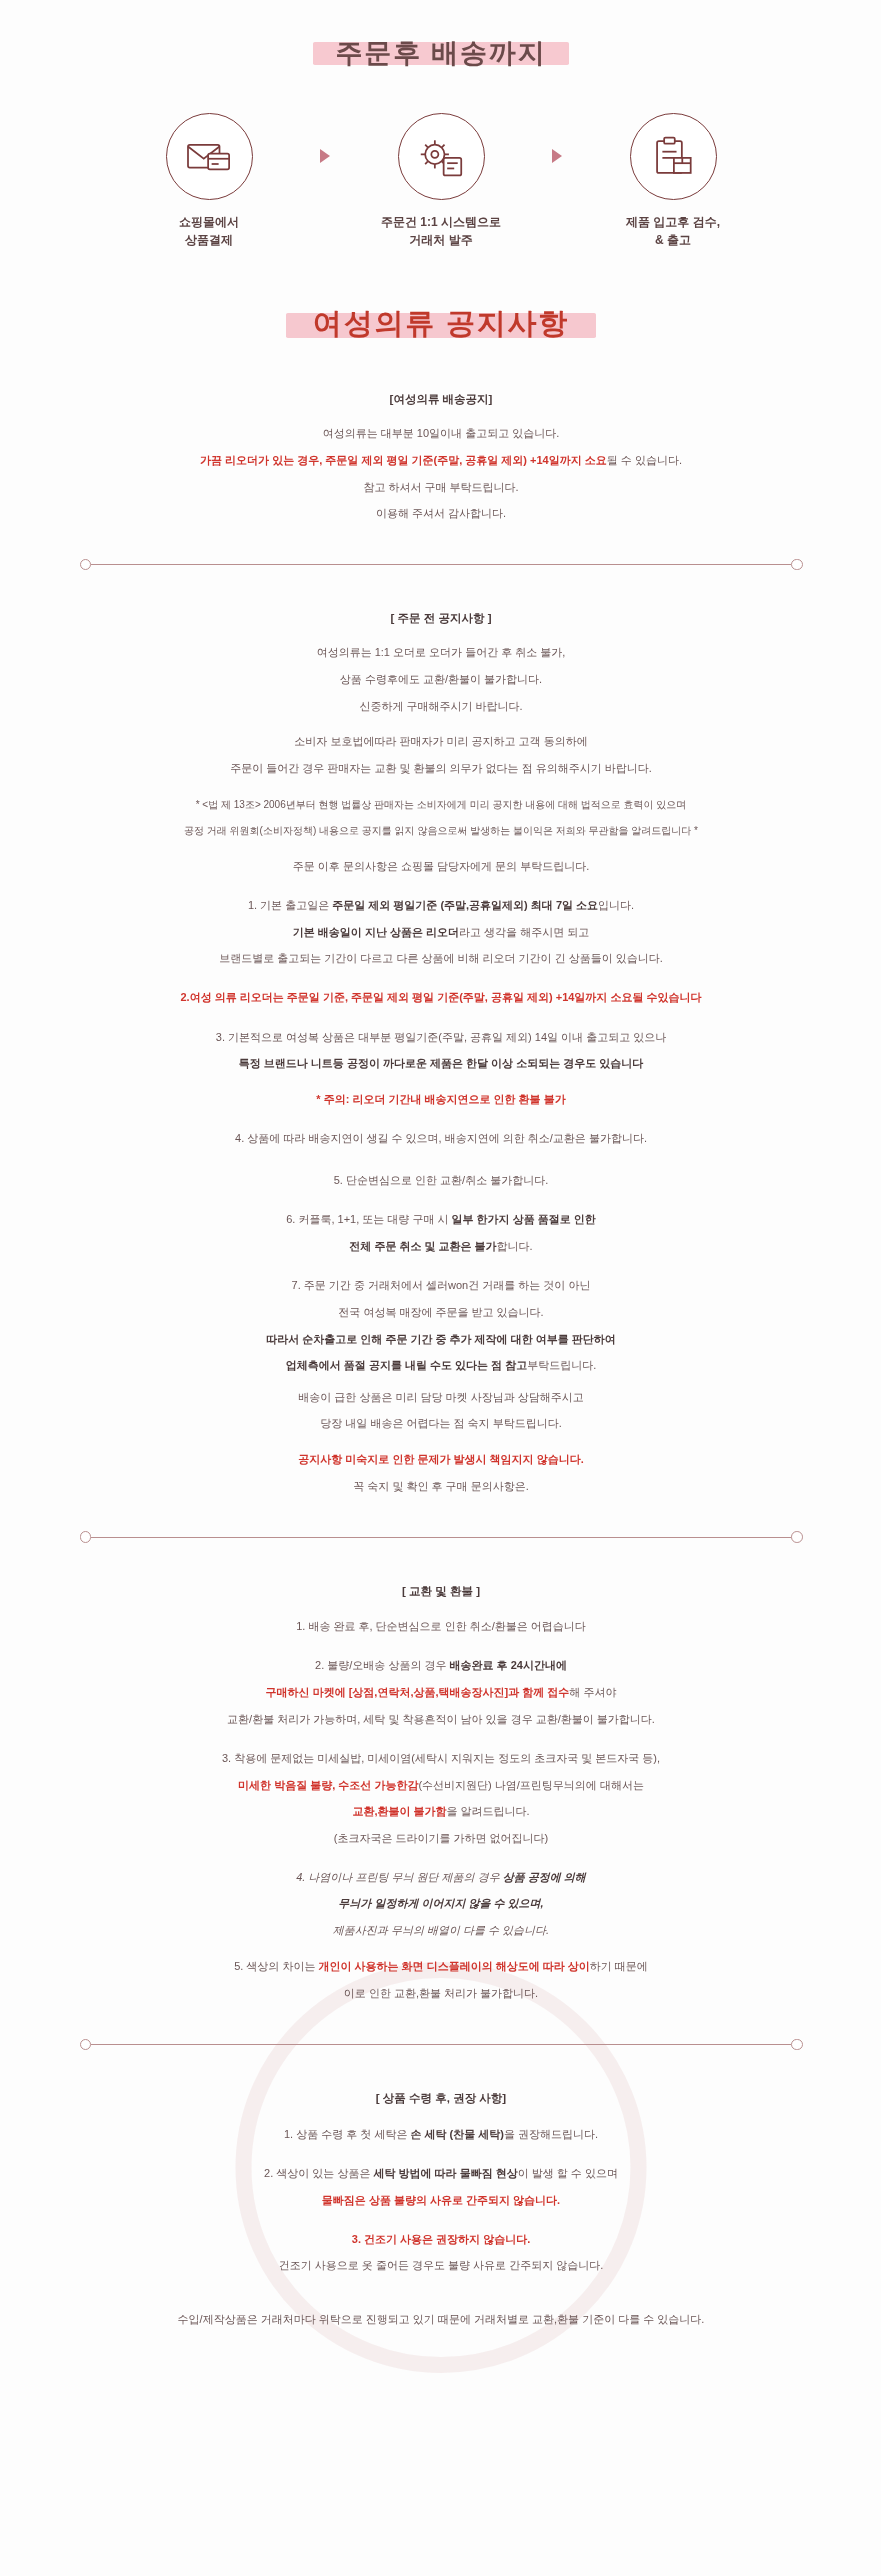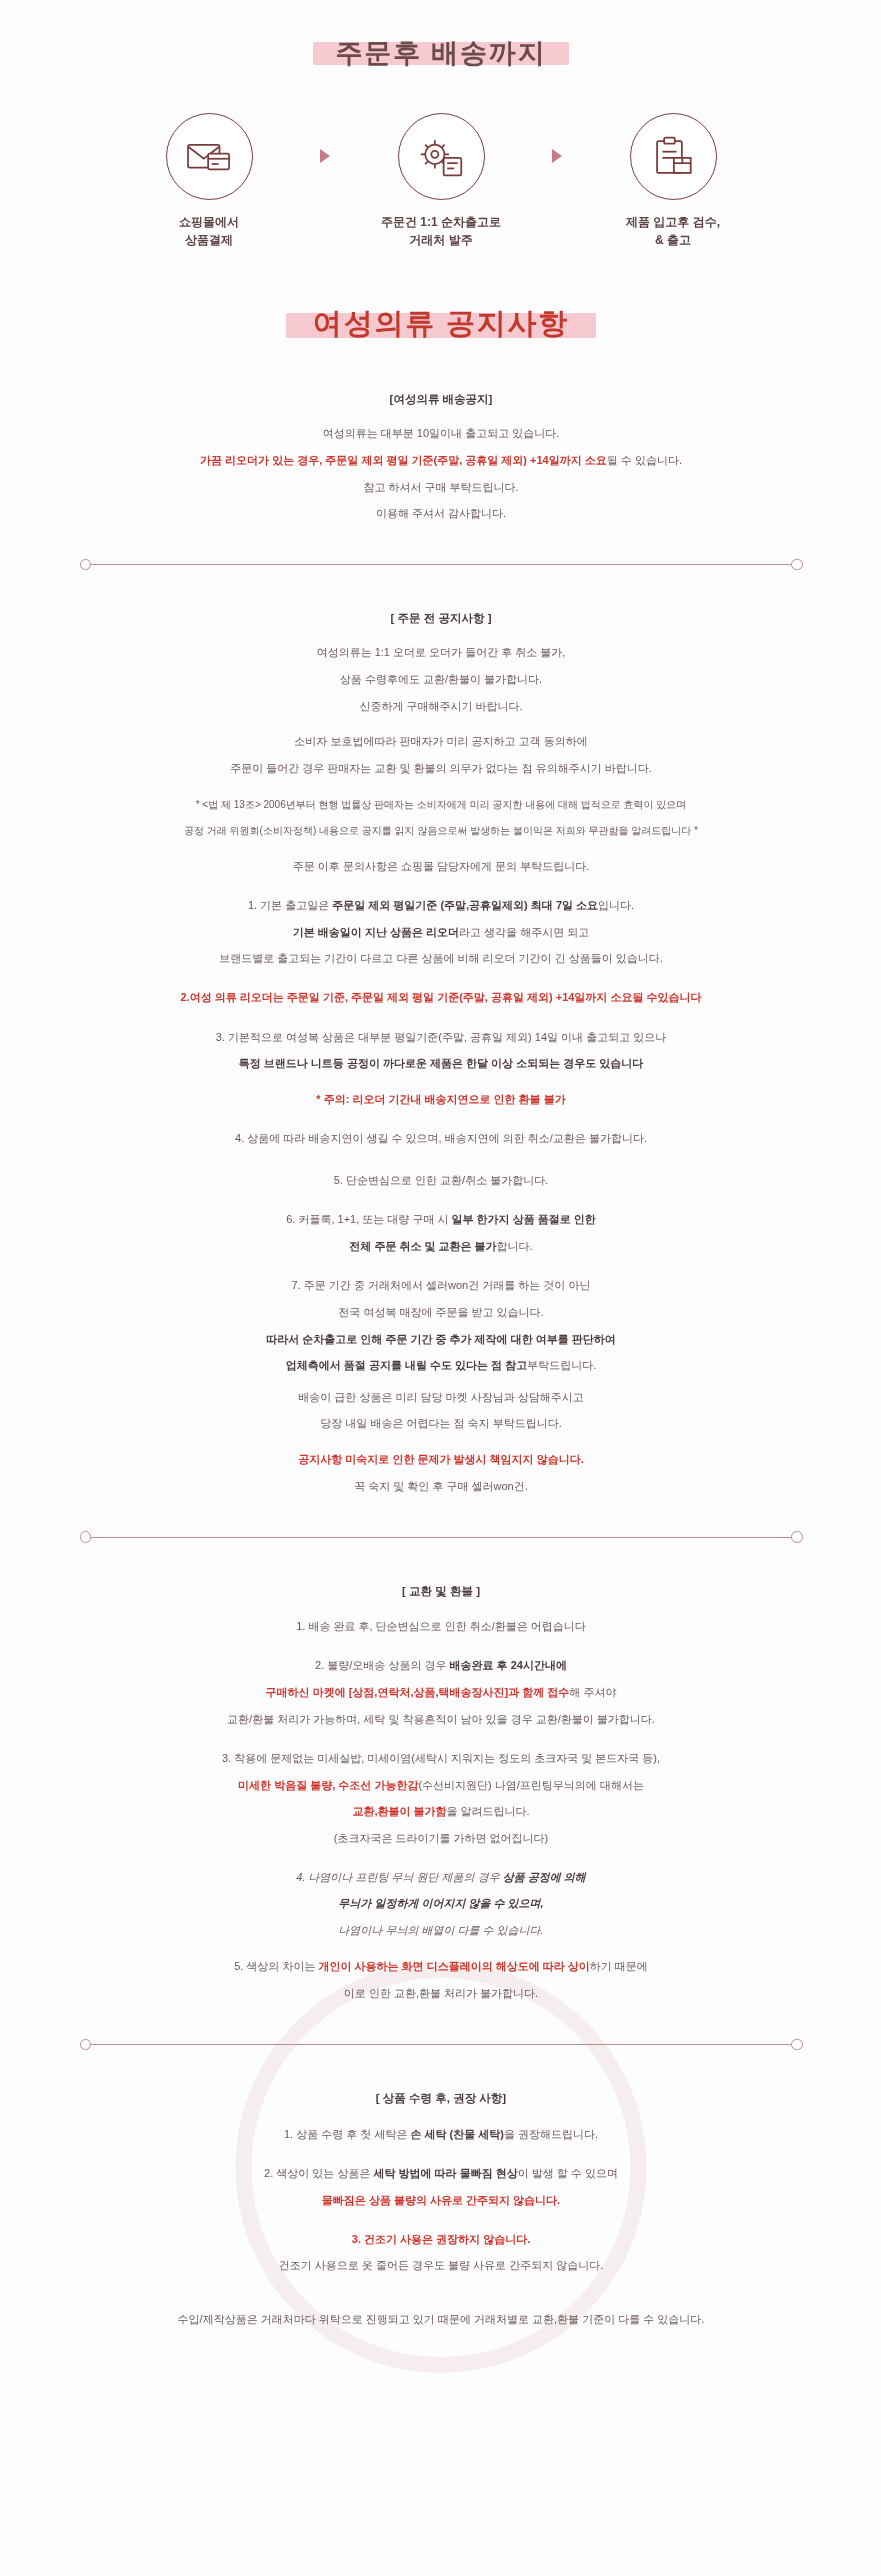--- a/index.html
+++ b/index.html
@@ -225,21 +225,21 @@
             <line x1="9" y1="11" x2="12" y2="14"></line>
             <line x1="28" y1="30" x2="31" y2="33"></line>
             <line x1="31" y1="11" x2="28" y2="14"></line>
             <line x1="12" y1="30" x2="9" y2="33"></line>
           </g>
           <rect x="30" y="26" width="20" height="20" rx="2" fill="#fff" stroke="#7a3b3b" stroke-width="2"></rect>
           <line x1="34" y1="32" x2="46" y2="32" stroke="#7a3b3b" stroke-width="2"></line>
           <line x1="34" y1="38" x2="42" y2="38" stroke="#7a3b3b" stroke-width="2"></line>
         </svg>
       </div>
-      <div class="step-label" style="white-space:pre-line">주문건 1:1 순차출고로
+      <div class="step-label" style="white-space:pre-line">주문건 1:1 시스템으로
 거래처 발주</div>
     </div>
 
     <div class="arrow">
         <span class="tri"></span>
       </div>
 
     <div class="step">
       <div class="circle">
         <svg width="46" height="46" viewBox="0 0 52 52">
@@ -324,21 +324,21 @@
           <p class="line tight"><span>전국 여성복 매장에 주문을 받고 있습니다.</span></p>
           <p class="line tight"><span class="bold">따라서 순차출고로 인해 주문 기간 중 추가 제작에 대한 여부를 판단하여</span></p>
           <p class="line tight"><span class="bold">업체측에서 품절 공지를 내릴 수도 있다는 점 참고</span><span>부탁드립니다.</span></p>
         </div>
       </div>
     <div id="closing" style="margin-top: 10px;">
         <p class="line tight"><span>배송이 급한 상품은 미리 담당 마켓 사장님과 상담해주시고</span></p>
         <p class="line tight"><span>당장 내일 배송은 어렵다는 점 숙지 부탁드립니다.</span></p>
         <p class="line tight" style="height: 8.8px; margin: 0px;">&nbsp;</p>
         <p class="line tight"><span class="red">공지사항 미숙지로 인한 문제가 발생시 책임지지 않습니다.</span></p>
-        <p class="line tight"><span>꼭 숙지 및 확인 후 구매 셀러won건.</span></p>
+        <p class="line tight"><span>꼭 숙지 및 확인 후 구매 문의사항은.</span></p>
       </div>
 
     <div class="divider">
       <span class="dot"></span>
         <span class="ln"></span>
         <span class="dot"></span>
     </div>
 
     <div class="sec-head">[ 교환 및 환불 ]</div>
     <div id="exchange">
@@ -352,21 +352,21 @@
         </div>
         <div style="margin-top: 17.6px;">
           <p class="line tight"><span>3. 착용에 문제없는 미세실밥, 미세이염(세탁시 지워지는 정도의 초크자국 및 본드자국 등),</span></p>
           <p class="line tight"><span class="red">미세한 박음질 불량, 수조선 가능한감</span><span>(수선비지원단) 나염/프린팅무늬의에 대해서는</span></p>
           <p class="line tight"><span class="red">교환,환불이 불가함</span><span>을 알려드립니다.</span></p>
           <p class="line tight"><span>(초크자국은 드라이기를 가하면 없어집니다)</span></p>
         </div>
         <div style="margin-top: 17px; font-style: italic;">
           <p class="line tight"><span>4. 나염이나 프린팅 무늬 원단 제품의 경우 </span><span class="bold">상품 공정에 의해</span></p>
           <p class="line tight"><span class="bold">무늬가 일정하게 이어지지 않을 수 있으며,</span></p>
-          <p class="line tight"><span>나염이나 무늬의 배열이 다를 수 있습니다.</span></p>
+          <p class="line tight"><span>제품사진과 무늬의 배열이 다를 수 있습니다.</span></p>
         </div>
         <div style="margin-top: 15px;">
           <p class="line tight"><span>5. 색상의 차이는 </span><span class="red">개인이 사용하는 화면 디스플레이의 해상도에 따라 상이</span><span>하기 때문에</span></p>
           <p class="line tight"><span>이로 인한 교환,환불 처리가 불가합니다.</span></p>
         </div>
       </div>
 
     <div class="divider">
       <span class="dot"></span>
         <span class="ln"></span>

